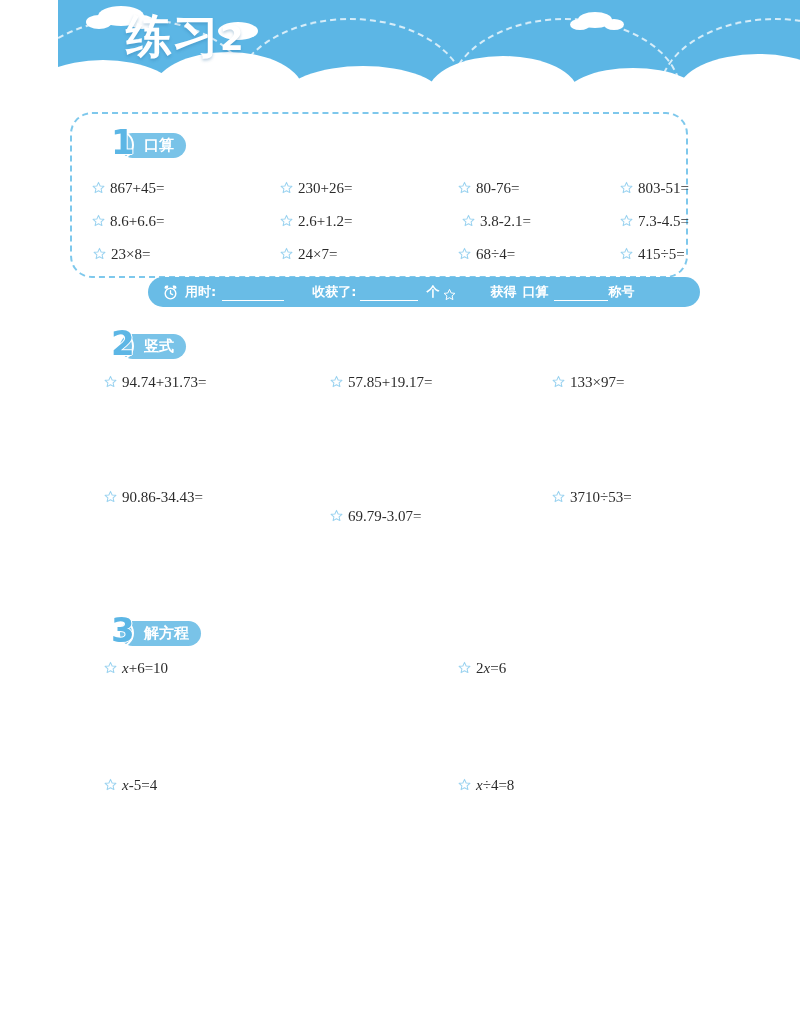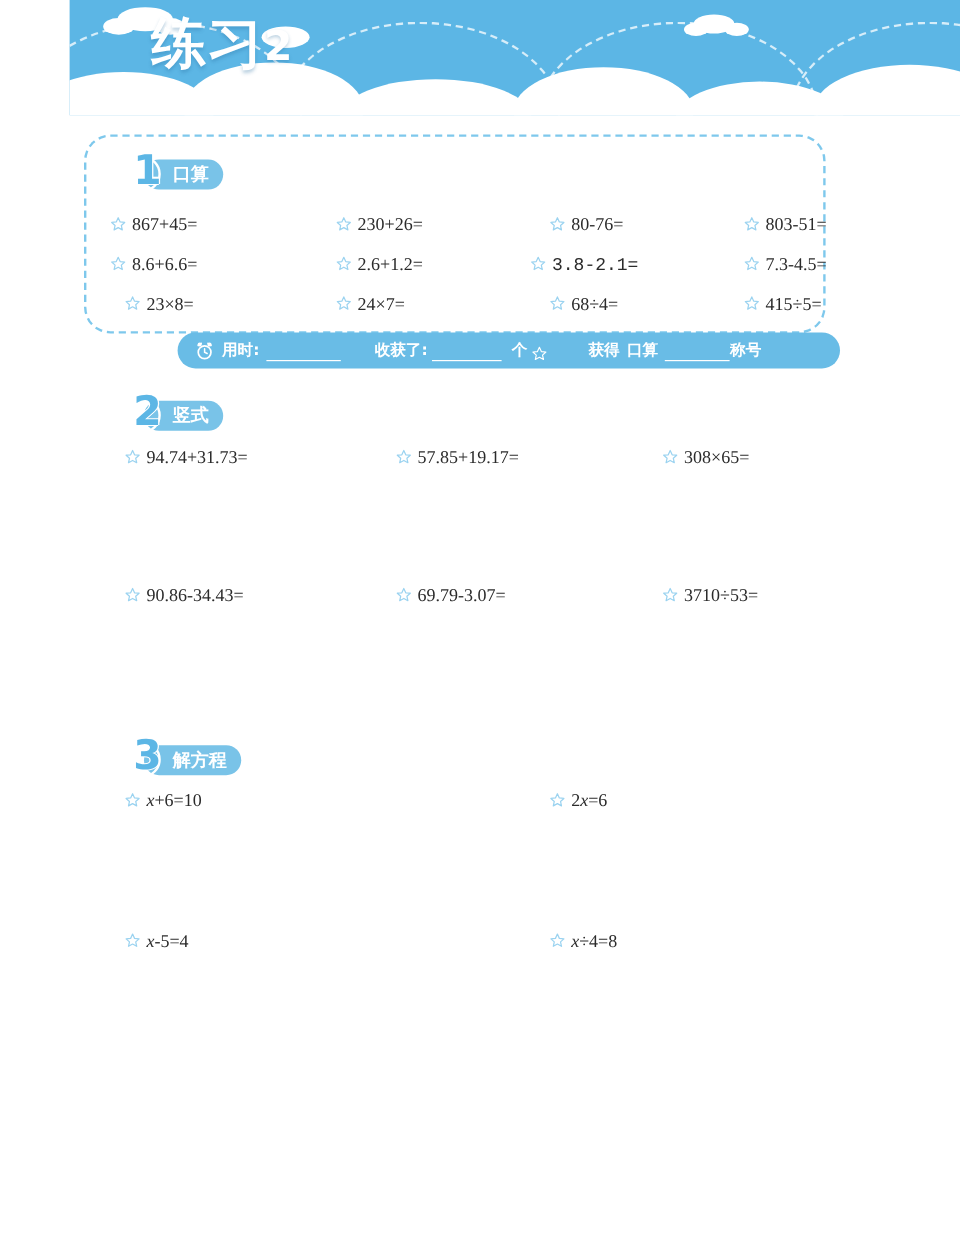--- a/index.html
+++ b/index.html
@@ -235,28 +235,28 @@
 <div class="prob" style="left:620px; top:180px;"><span class="star"><svg width="13" height="13" viewBox="0 0 24 24">
         <path d="M12 2.6 L15 9.2 L22 9.9 L16.8 14.6 L18.3 21.4 L12 17.9 L5.7 21.4 L7.2 14.6 L2 9.9 L9 9.2 Z" fill="none" stroke="#9bd3f0" stroke-width="1.9" stroke-linejoin="round"></path>
       </svg></span><span>803-51=</span></div>
 
 <div class="prob" style="left:92px;  top:213px;"><span class="star"><svg width="13" height="13" viewBox="0 0 24 24">
         <path d="M12 2.6 L15 9.2 L22 9.9 L16.8 14.6 L18.3 21.4 L12 17.9 L5.7 21.4 L7.2 14.6 L2 9.9 L9 9.2 Z" fill="none" stroke="#9bd3f0" stroke-width="1.9" stroke-linejoin="round"></path>
       </svg></span><span>8.6+6.6=</span></div>
 <div class="prob" style="left:280px; top:213px;"><span class="star"><svg width="13" height="13" viewBox="0 0 24 24">
         <path d="M12 2.6 L15 9.2 L22 9.9 L16.8 14.6 L18.3 21.4 L12 17.9 L5.7 21.4 L7.2 14.6 L2 9.9 L9 9.2 Z" fill="none" stroke="#9bd3f0" stroke-width="1.9" stroke-linejoin="round"></path>
       </svg></span><span>2.6+1.2=</span></div>
-<div class="prob" style="left:442px; top:213px;font-family:Liberation Mono, monospace;"><span class="star"><svg width="13" height="13" viewBox="0 0 24 24">
+<div class="prob" style="left:462px; top:213px;"><span class="star"><svg width="13" height="13" viewBox="0 0 24 24">
         <path d="M12 2.6 L15 9.2 L22 9.9 L16.8 14.6 L18.3 21.4 L12 17.9 L5.7 21.4 L7.2 14.6 L2 9.9 L9 9.2 Z" fill="none" stroke="#9bd3f0" stroke-width="1.9" stroke-linejoin="round"></path>
       </svg></span><span>3.8-2.1=</span></div>
 <div class="prob" style="left:620px; top:213px;"><span class="star"><svg width="13" height="13" viewBox="0 0 24 24">
         <path d="M12 2.6 L15 9.2 L22 9.9 L16.8 14.6 L18.3 21.4 L12 17.9 L5.7 21.4 L7.2 14.6 L2 9.9 L9 9.2 Z" fill="none" stroke="#9bd3f0" stroke-width="1.9" stroke-linejoin="round"></path>
       </svg></span><span>7.3-4.5=</span></div>
 
-<div class="prob" style="left:104px;  top:246px;font-family:Liberation Serif, serif;"><span class="star"><svg width="13" height="13" viewBox="0 0 24 24">
+<div class="prob" style="left:93px;  top:246px;font-family:Liberation Serif, serif;"><span class="star"><svg width="13" height="13" viewBox="0 0 24 24">
         <path d="M12 2.6 L15 9.2 L22 9.9 L16.8 14.6 L18.3 21.4 L12 17.9 L5.7 21.4 L7.2 14.6 L2 9.9 L9 9.2 Z" fill="none" stroke="#9bd3f0" stroke-width="1.9" stroke-linejoin="round"></path>
       </svg></span><span>23×8=</span></div>
 <div class="prob" style="left:280px; top:246px;"><span class="star"><svg width="13" height="13" viewBox="0 0 24 24">
         <path d="M12 2.6 L15 9.2 L22 9.9 L16.8 14.6 L18.3 21.4 L12 17.9 L5.7 21.4 L7.2 14.6 L2 9.9 L9 9.2 Z" fill="none" stroke="#9bd3f0" stroke-width="1.9" stroke-linejoin="round"></path>
       </svg></span><span>24×7=</span></div>
 <div class="prob" style="left:458px; top:246px;"><span class="star"><svg width="13" height="13" viewBox="0 0 24 24">
         <path d="M12 2.6 L15 9.2 L22 9.9 L16.8 14.6 L18.3 21.4 L12 17.9 L5.7 21.4 L7.2 14.6 L2 9.9 L9 9.2 Z" fill="none" stroke="#9bd3f0" stroke-width="1.9" stroke-linejoin="round"></path>
       </svg></span><span>68÷4=</span></div>
 <div class="prob" style="left:620px; top:246px;"><span class="star"><svg width="13" height="13" viewBox="0 0 24 24">
         <path d="M12 2.6 L15 9.2 L22 9.9 L16.8 14.6 L18.3 21.4 L12 17.9 L5.7 21.4 L7.2 14.6 L2 9.9 L9 9.2 Z" fill="none" stroke="#9bd3f0" stroke-width="1.9" stroke-linejoin="round"></path>
@@ -301,26 +301,26 @@
 </div>
 
 <div class="prob" style="left:104px; top:374px;"><span class="star"><svg width="13" height="13" viewBox="0 0 24 24">
         <path d="M12 2.6 L15 9.2 L22 9.9 L16.8 14.6 L18.3 21.4 L12 17.9 L5.7 21.4 L7.2 14.6 L2 9.9 L9 9.2 Z" fill="none" stroke="#9bd3f0" stroke-width="1.9" stroke-linejoin="round"></path>
       </svg></span><span>94.74+31.73=</span></div>
 <div class="prob" style="left:330px; top:374px;"><span class="star"><svg width="13" height="13" viewBox="0 0 24 24">
         <path d="M12 2.6 L15 9.2 L22 9.9 L16.8 14.6 L18.3 21.4 L12 17.9 L5.7 21.4 L7.2 14.6 L2 9.9 L9 9.2 Z" fill="none" stroke="#9bd3f0" stroke-width="1.9" stroke-linejoin="round"></path>
       </svg></span><span>57.85+19.17=</span></div>
 <div class="prob" style="left:552px; top:374px;"><span class="star"><svg width="13" height="13" viewBox="0 0 24 24">
         <path d="M12 2.6 L15 9.2 L22 9.9 L16.8 14.6 L18.3 21.4 L12 17.9 L5.7 21.4 L7.2 14.6 L2 9.9 L9 9.2 Z" fill="none" stroke="#9bd3f0" stroke-width="1.9" stroke-linejoin="round"></path>
-      </svg></span><span>308×65=</span></div>
+      </svg></span><span>133×97=</span></div>
 
 <div class="prob" style="left:104px; top:489px;"><span class="star"><svg width="13" height="13" viewBox="0 0 24 24">
         <path d="M12 2.6 L15 9.2 L22 9.9 L16.8 14.6 L18.3 21.4 L12 17.9 L5.7 21.4 L7.2 14.6 L2 9.9 L9 9.2 Z" fill="none" stroke="#9bd3f0" stroke-width="1.9" stroke-linejoin="round"></path>
       </svg></span><span>90.86-34.43=</span></div>
-<div class="prob" style="left:330px; top:489px;"><span class="star"><svg width="13" height="13" viewBox="0 0 24 24">
+<div class="prob" style="left:330px; top:508px;"><span class="star"><svg width="13" height="13" viewBox="0 0 24 24">
         <path d="M12 2.6 L15 9.2 L22 9.9 L16.8 14.6 L18.3 21.4 L12 17.9 L5.7 21.4 L7.2 14.6 L2 9.9 L9 9.2 Z" fill="none" stroke="#9bd3f0" stroke-width="1.9" stroke-linejoin="round"></path>
       </svg></span><span>69.79-3.07=</span></div>
 <div class="prob" style="left:552px; top:489px;"><span class="star"><svg width="13" height="13" viewBox="0 0 24 24">
         <path d="M12 2.6 L15 9.2 L22 9.9 L16.8 14.6 L18.3 21.4 L12 17.9 L5.7 21.4 L7.2 14.6 L2 9.9 L9 9.2 Z" fill="none" stroke="#9bd3f0" stroke-width="1.9" stroke-linejoin="round"></path>
       </svg></span><span>3710÷53=</span></div>
 
 <div class="badge" style="left:104px; top:618px;">
   <div class="pill"><span>解方程</span></div>
   <div class="circle"></div>
   <div class="digit">3</div>

